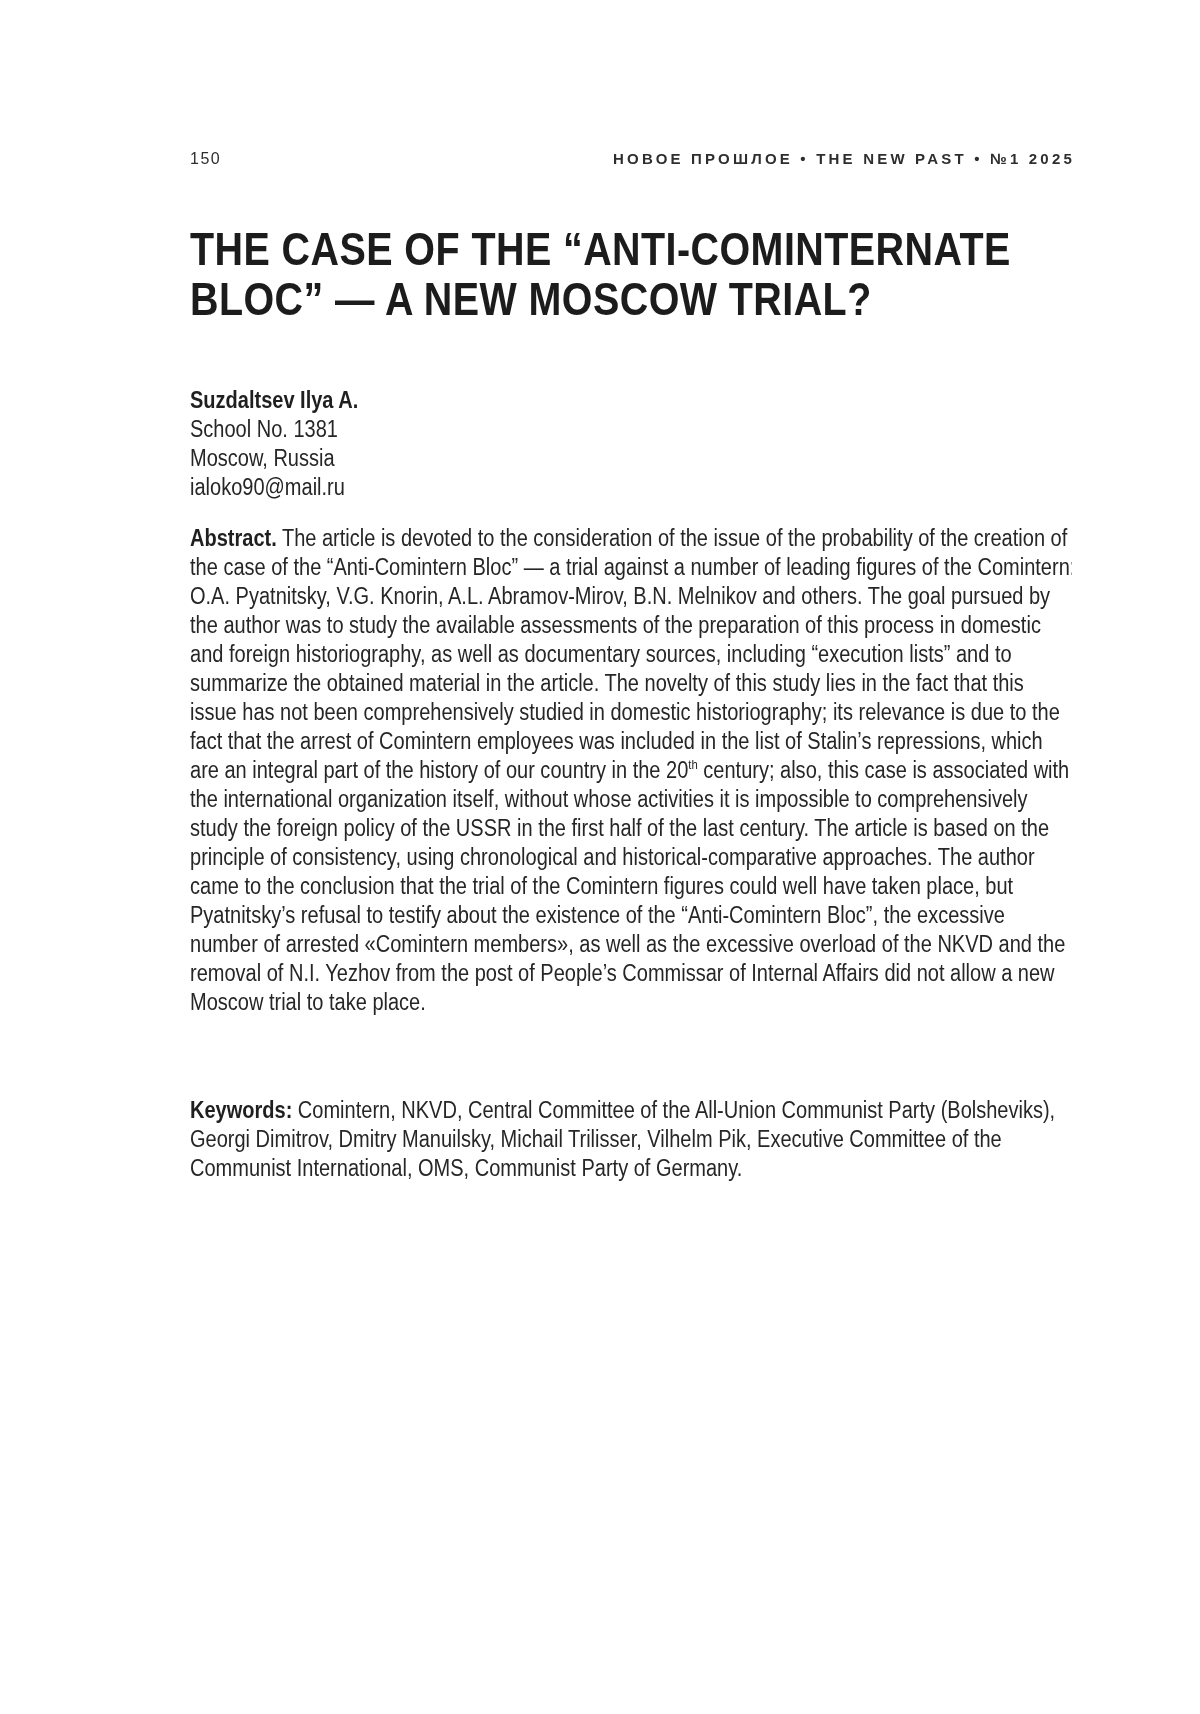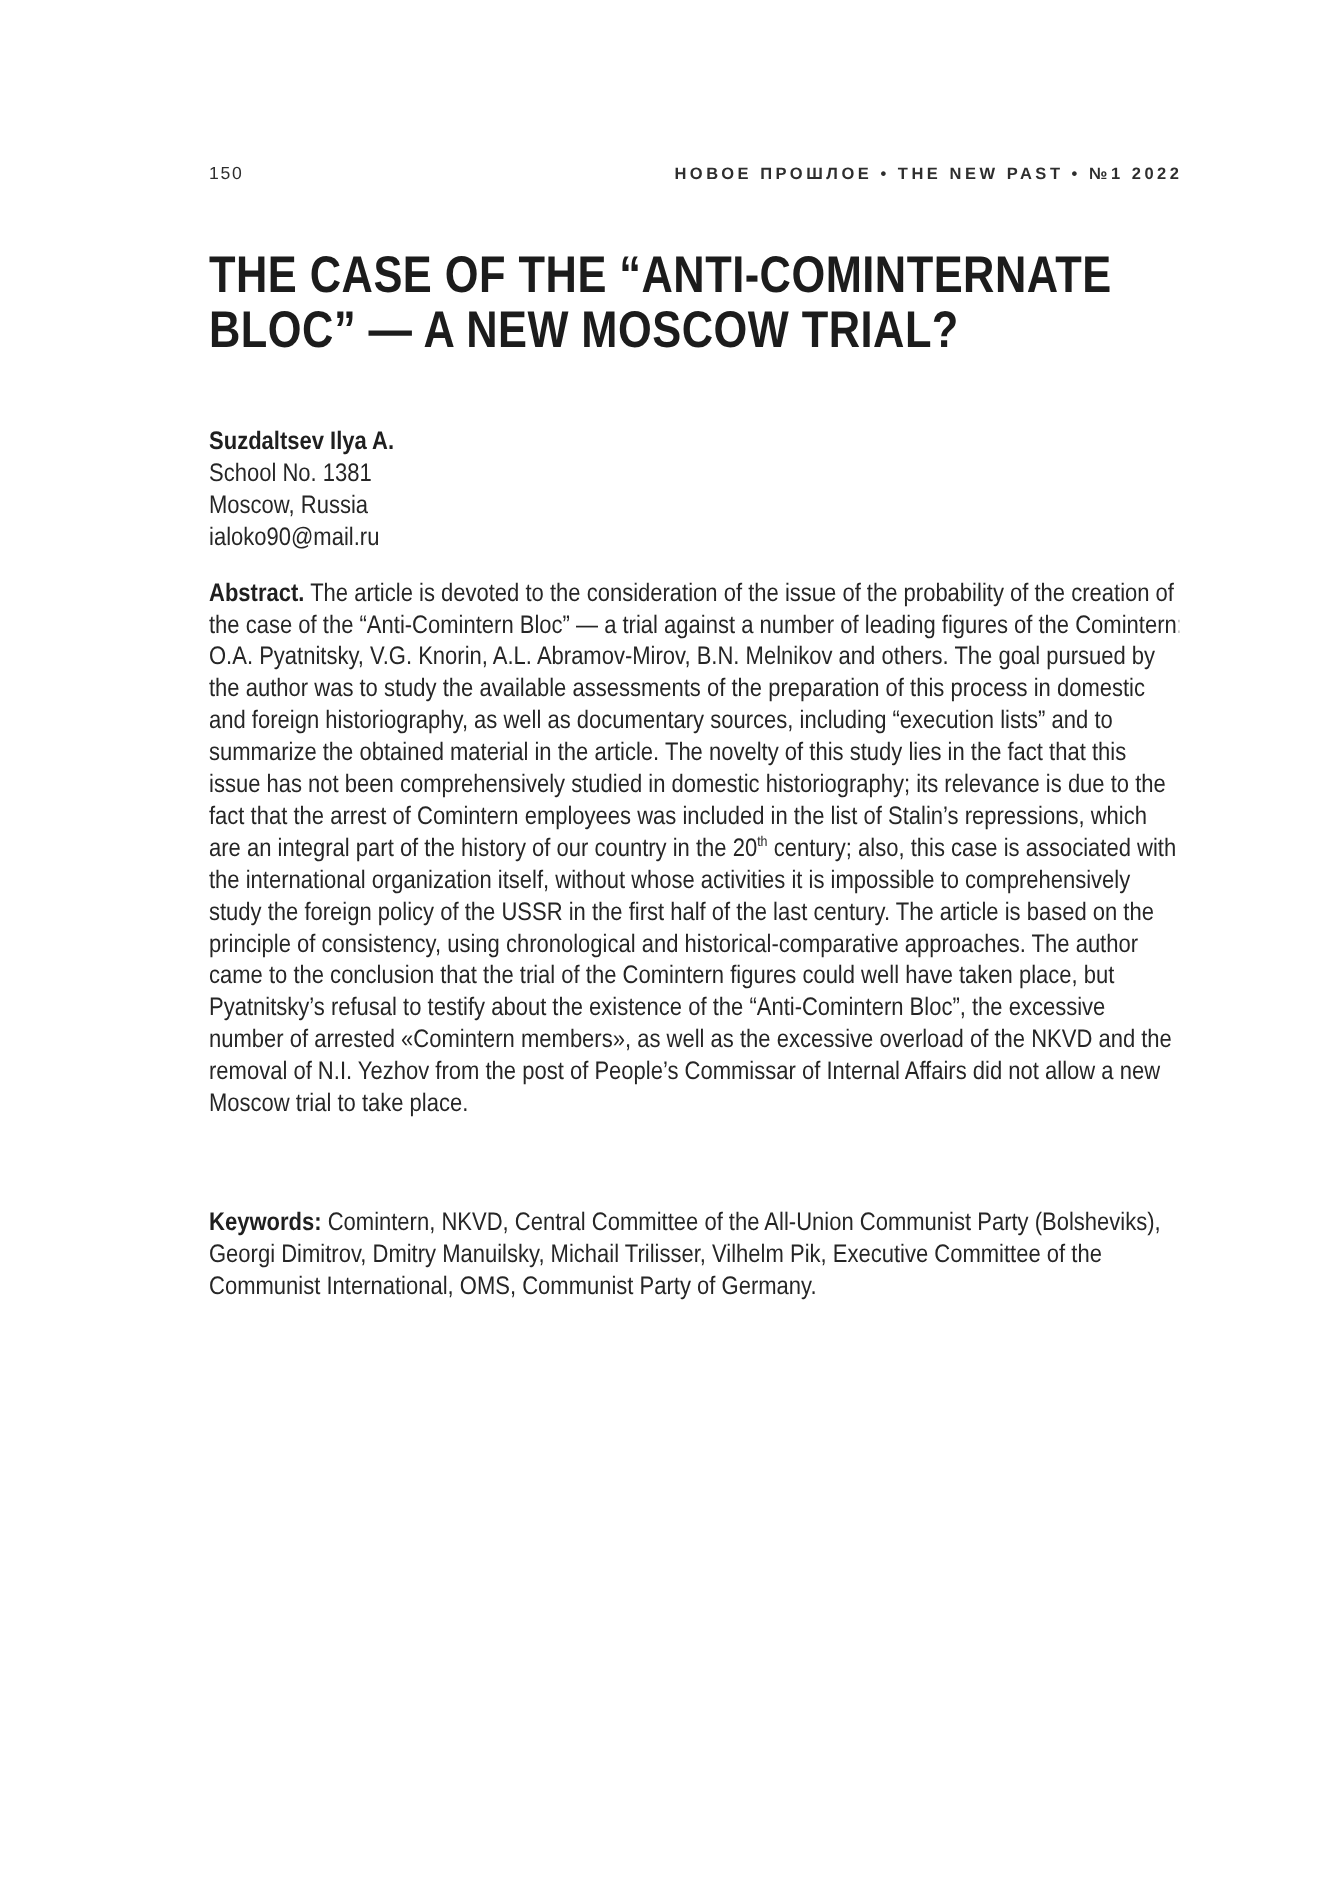--- a/index.html
+++ b/index.html
@@ -90,21 +90,21 @@
     vertical-align: super;
   }
 </style>
 </head>
 <body>
 
 <div class="page">
 
   <div class="running-head">
     <span class="pagenum">150</span>
-    <span class="journal">НОВОЕ ПРОШЛОЕ • THE NEW PAST • №1 2022</span>
+    <span class="journal">НОВОЕ ПРОШЛОЕ • THE NEW PAST • №1 2025</span>
   </div>
 
   <div class="article-title">
     <div>THE CASE OF THE “ANTI-COMINTERNATE</div>
     <div>BLOC” — A NEW MOSCOW TRIAL?</div>
   </div>
 
   <div class="author-block condense">
     <div class="name">Suzdaltsev Ilya A.</div>
     <div>School No. 1381</div>

